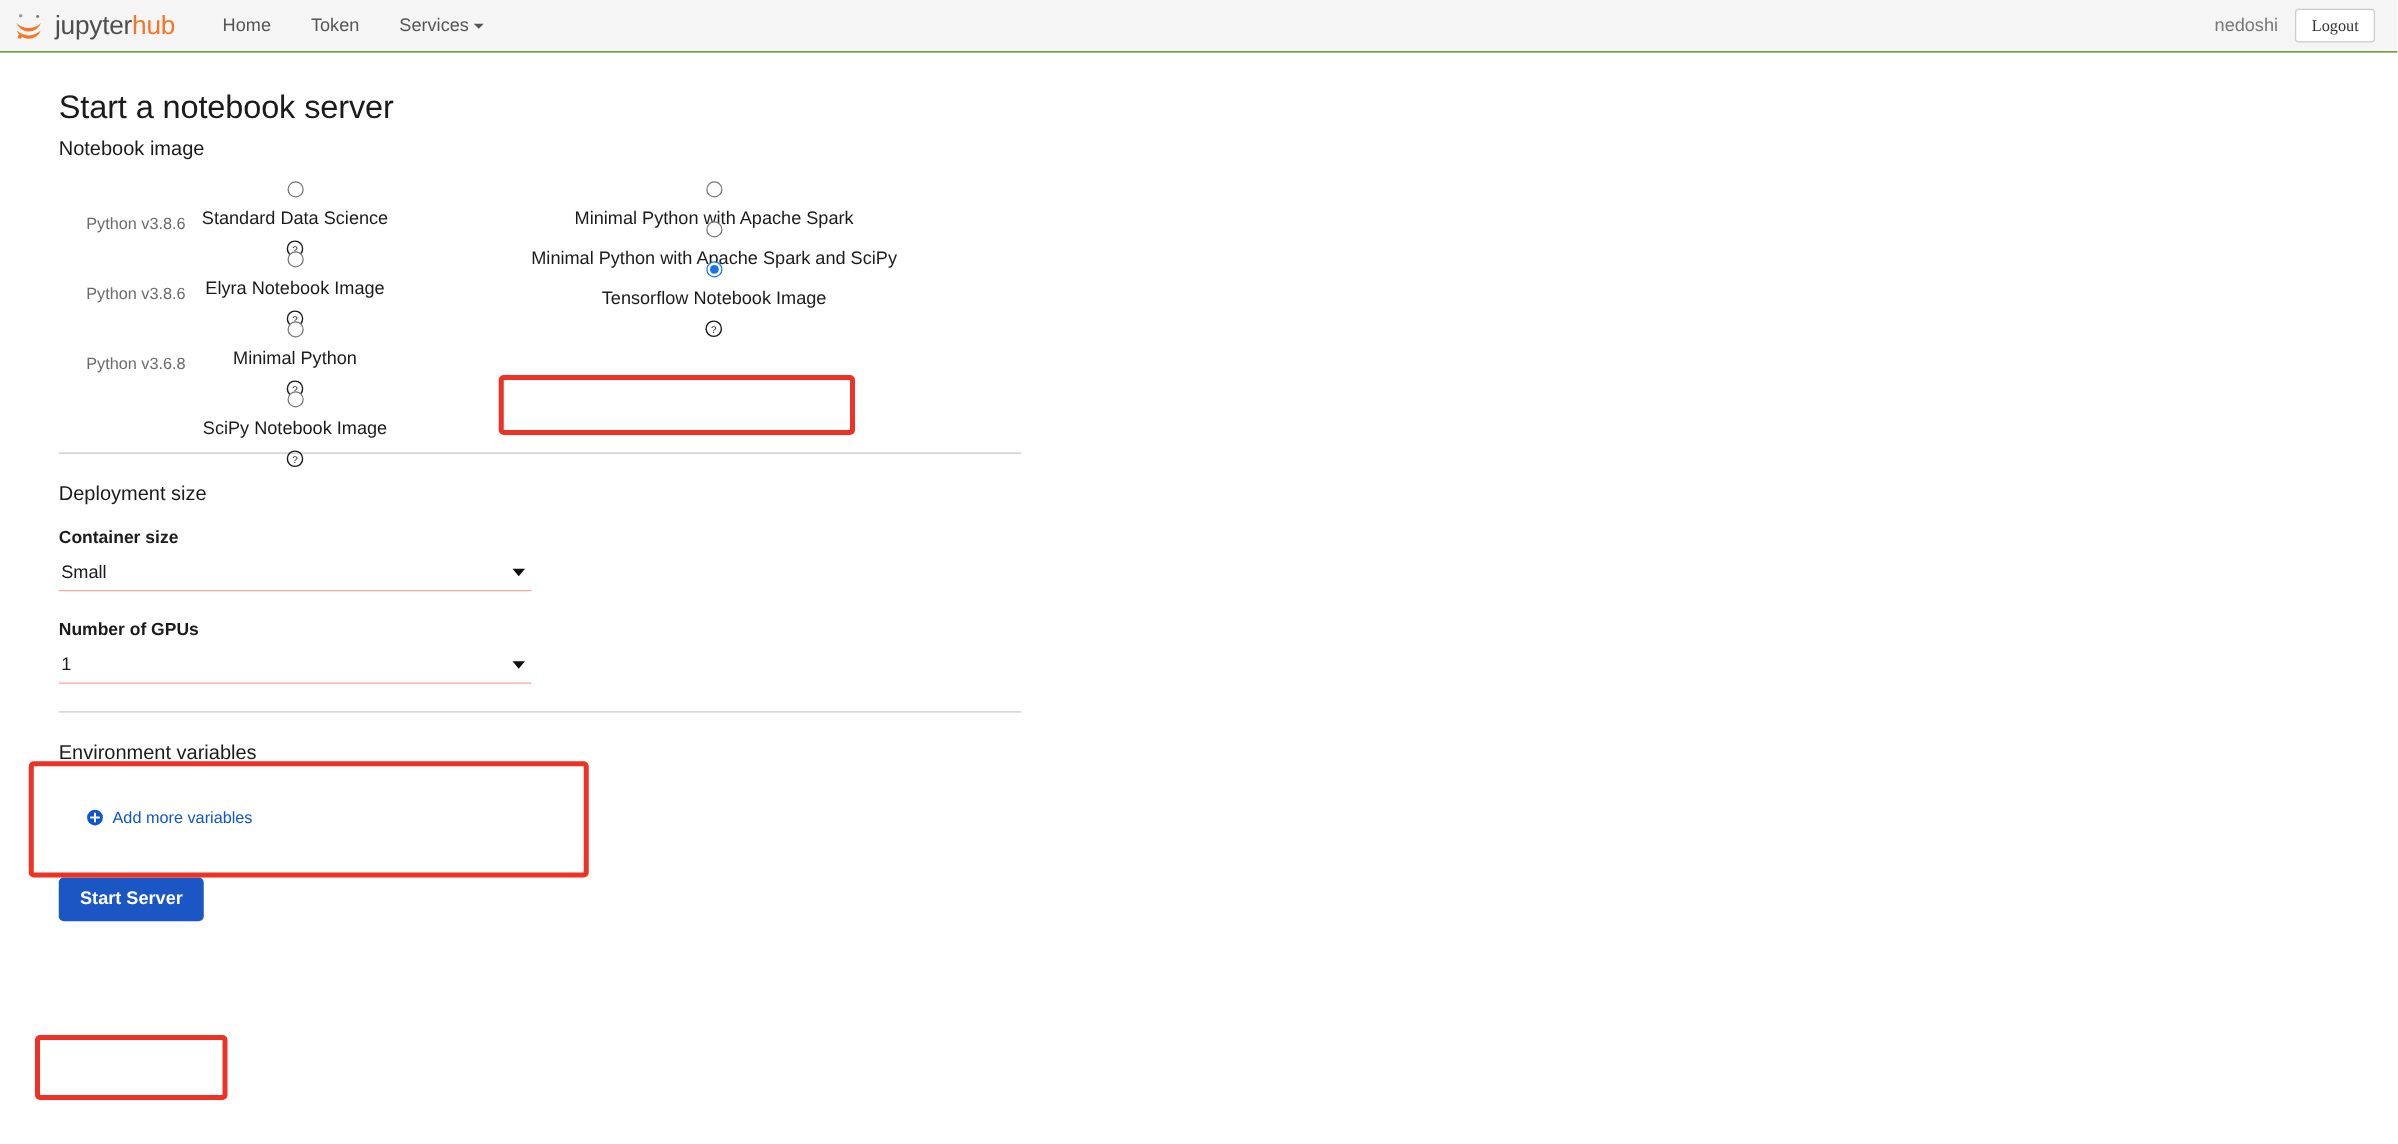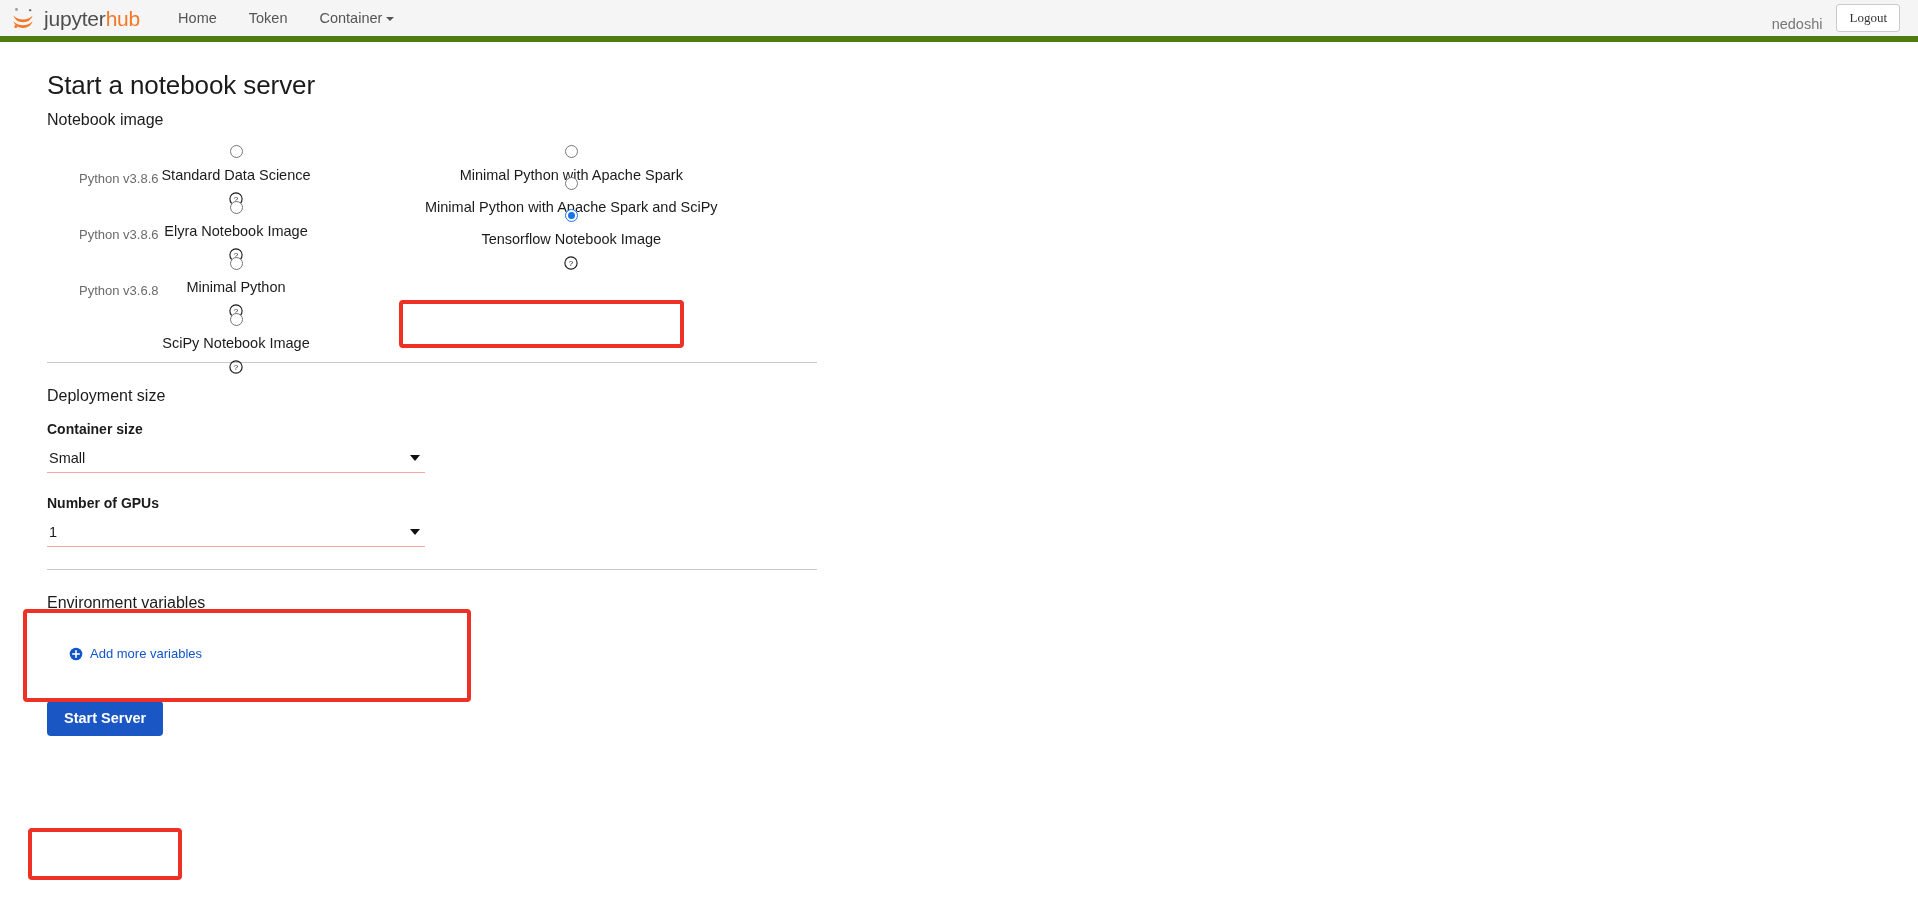--- a/index.html
+++ b/index.html
@@ -11,21 +11,21 @@
     height: 915px;
     background: #ffffff;
     font-family: "Liberation Sans", sans-serif;
     -webkit-font-smoothing: antialiased;
   }
 
   
   .navbar {
     height: 42px;
     background: #f5f5f5;
-    border-bottom: 6px solid #4d7c0f;
+    border-bottom: 1px solid #4d7c0f;
     display: flex;
     align-items: center;
     padding: 0 18px 0 10px;
     position: relative;
   }
   .brand {
     display: flex;
     align-items: center;
     gap: 8px;
     text-decoration: none;
@@ -56,21 +56,21 @@
     margin-left: 4px;
     vertical-align: middle;
     border-left: 4px solid transparent;
     border-right: 4px solid transparent;
     border-top: 4px solid #555;
   }
 
   .nav-right {
     margin-left: auto;
     display: flex;
-    align-items: flex-end;
+    align-items: center;
     gap: 14px;
   }
   .nav-user {
     color: #777777;
     font-size: 14.5px;
     white-space: nowrap;
   }
   .logout-btn {
     font-size: 13px;
     color: #333333;
@@ -161,21 +161,21 @@
   .help-icon {
     width: 14px; height: 14px;
     flex: none;
     cursor: pointer;
     display: inline-block;
     vertical-align: middle;
   }
   .sub-note {
     font-size: 13px;
     color: #6b6b6b;
-    margin: 0 0 12px 32px;
+    margin: 0 0 12px 22px;
     height: 18px;
   }
 
   .divider {
     border: none;
     border-top: 1px solid #c9c9c9;
     margin: 23px 0 0 0;
     width: 770px;
   }
 
@@ -272,21 +272,21 @@
       </svg>
     </span>
     <span class="brand-text">
       <span class="jupyter">jupyter</span><span class="hub">hub</span>
     </span>
   </a>
 
   <div class="nav-links">
     <a class="nav-link" href="#">Home</a>
     <a class="nav-link" href="#">Token</a>
-    <a class="nav-link" href="#"><span>Container</span><span class="caret"></span></a>
+    <a class="nav-link" href="#"><span>Services</span><span class="caret"></span></a>
   </div>
 
   <div class="nav-right">
     <span class="nav-user">nedoshi</span>
     <button class="logout-btn">Logout</button>
   </div>
 </div>
 
 <div class="content">
   <h1 class="page-title">Start a notebook server</h1>

